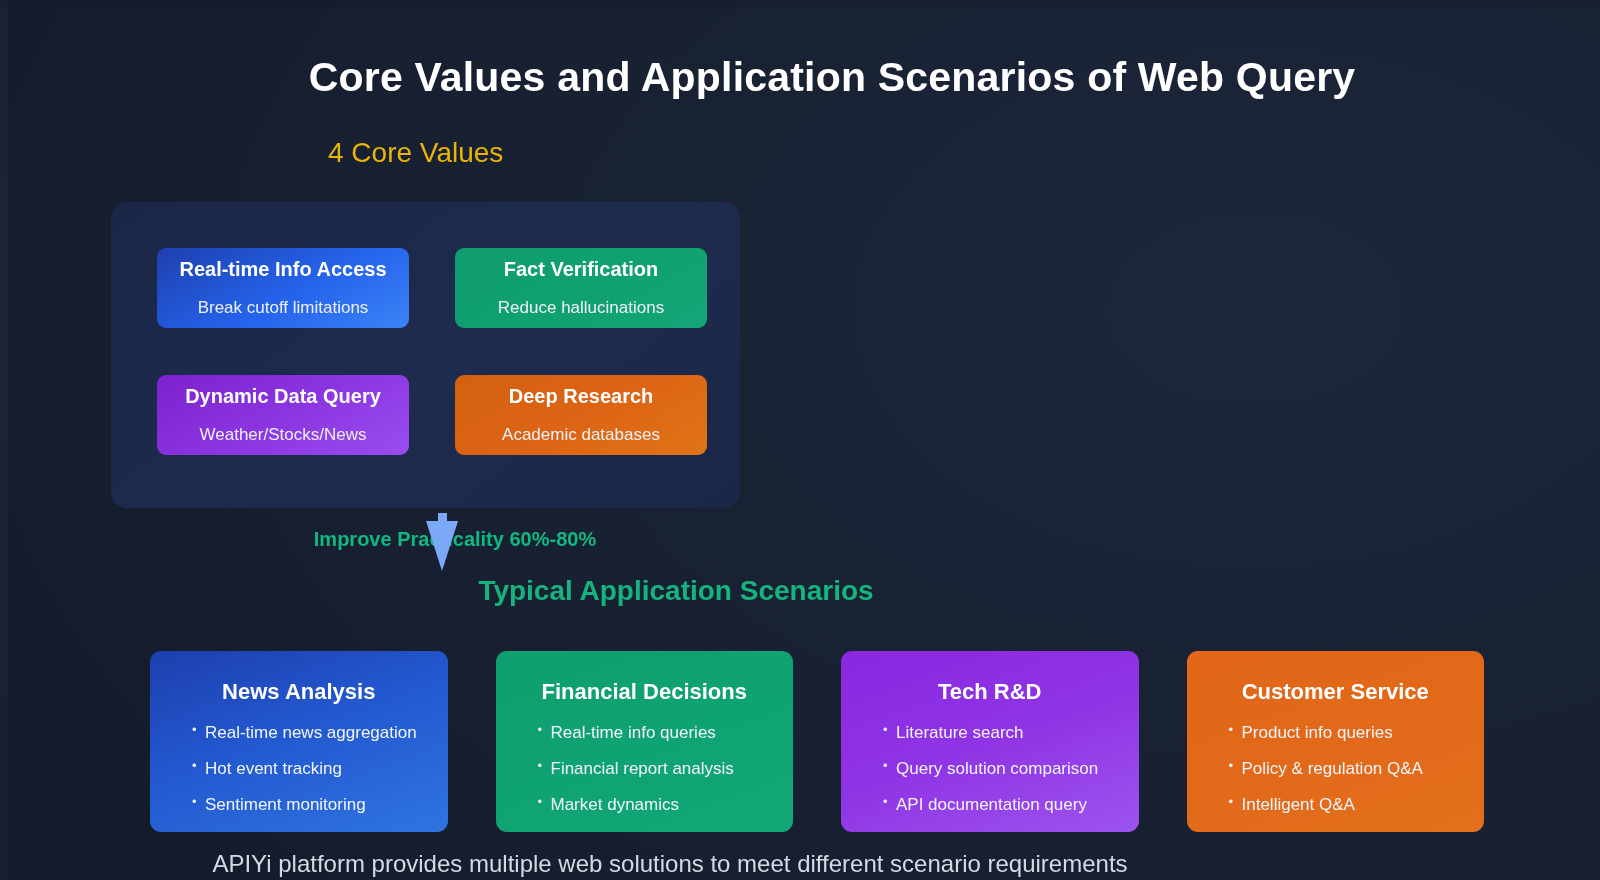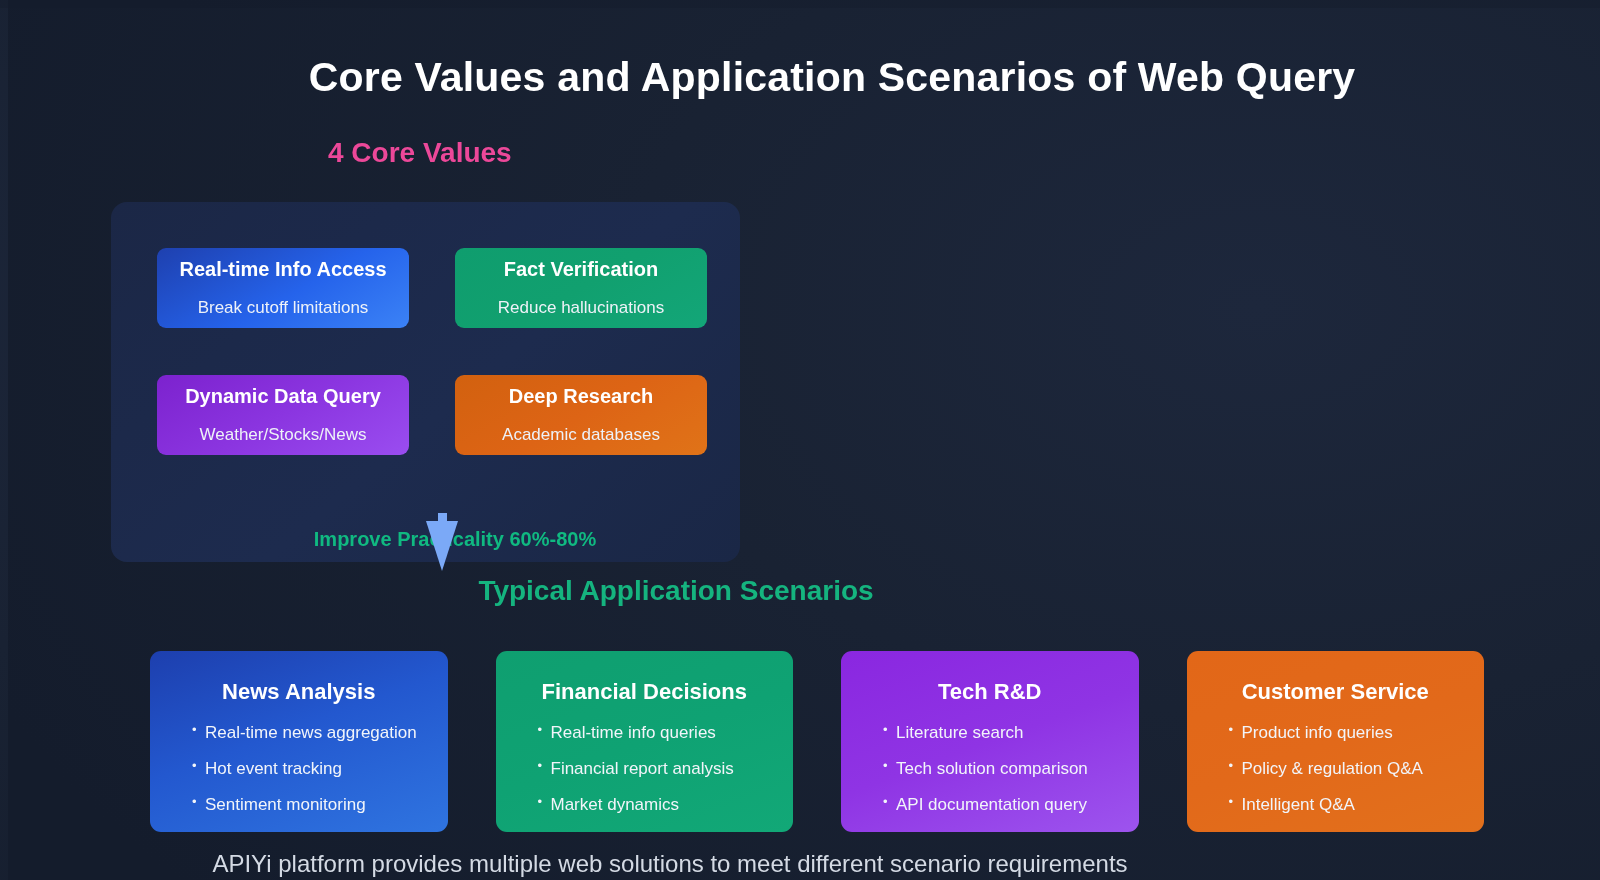--- a/index.html
+++ b/index.html
@@ -38,31 +38,31 @@
     letter-spacing: 0.2px;
     color: #ffffff;
   }
 
   
   .core-label {
     position: absolute;
     top: 105px;
     left: 296px;
     font-size: 28px;
-    font-weight: bold;
-    color: #ec4899;
+    font-weight: normal;
+    color: #eab308;
   }
 
   
   .core-panel {
     position: absolute;
     left: 79px;
     top: 170px;
     width: 629px;
-    height: 360px;
+    height: 306px;
     background: linear-gradient(140deg, #1b2746 0%, #1d2b4e 55%, #1a2746 100%);
     border-radius: 16px;
   }
 
   .core-grid {
     position: absolute;
     left: 30px;
     top: 30px;
     width: 566px;
     display: grid;
@@ -287,21 +287,21 @@
         <li>Real-time info queries</li>
         <li>Financial report analysis</li>
         <li>Market dynamics</li>
       </ul>
     </div>
 
     <div class="scen-card sc-purple">
       <div class="sc-title">Tech R&amp;D</div>
       <ul>
         <li>Literature search</li>
-        <li>Tech solution comparison</li>
+        <li>Query solution comparison</li>
         <li>API documentation query</li>
       </ul>
     </div>
 
     <div class="scen-card sc-orange">
       <div class="sc-title">Customer Service</div>
       <ul>
         <li>Product info queries</li>
         <li>Policy &amp; regulation Q&amp;A</li>
         <li>Intelligent Q&amp;A</li>

